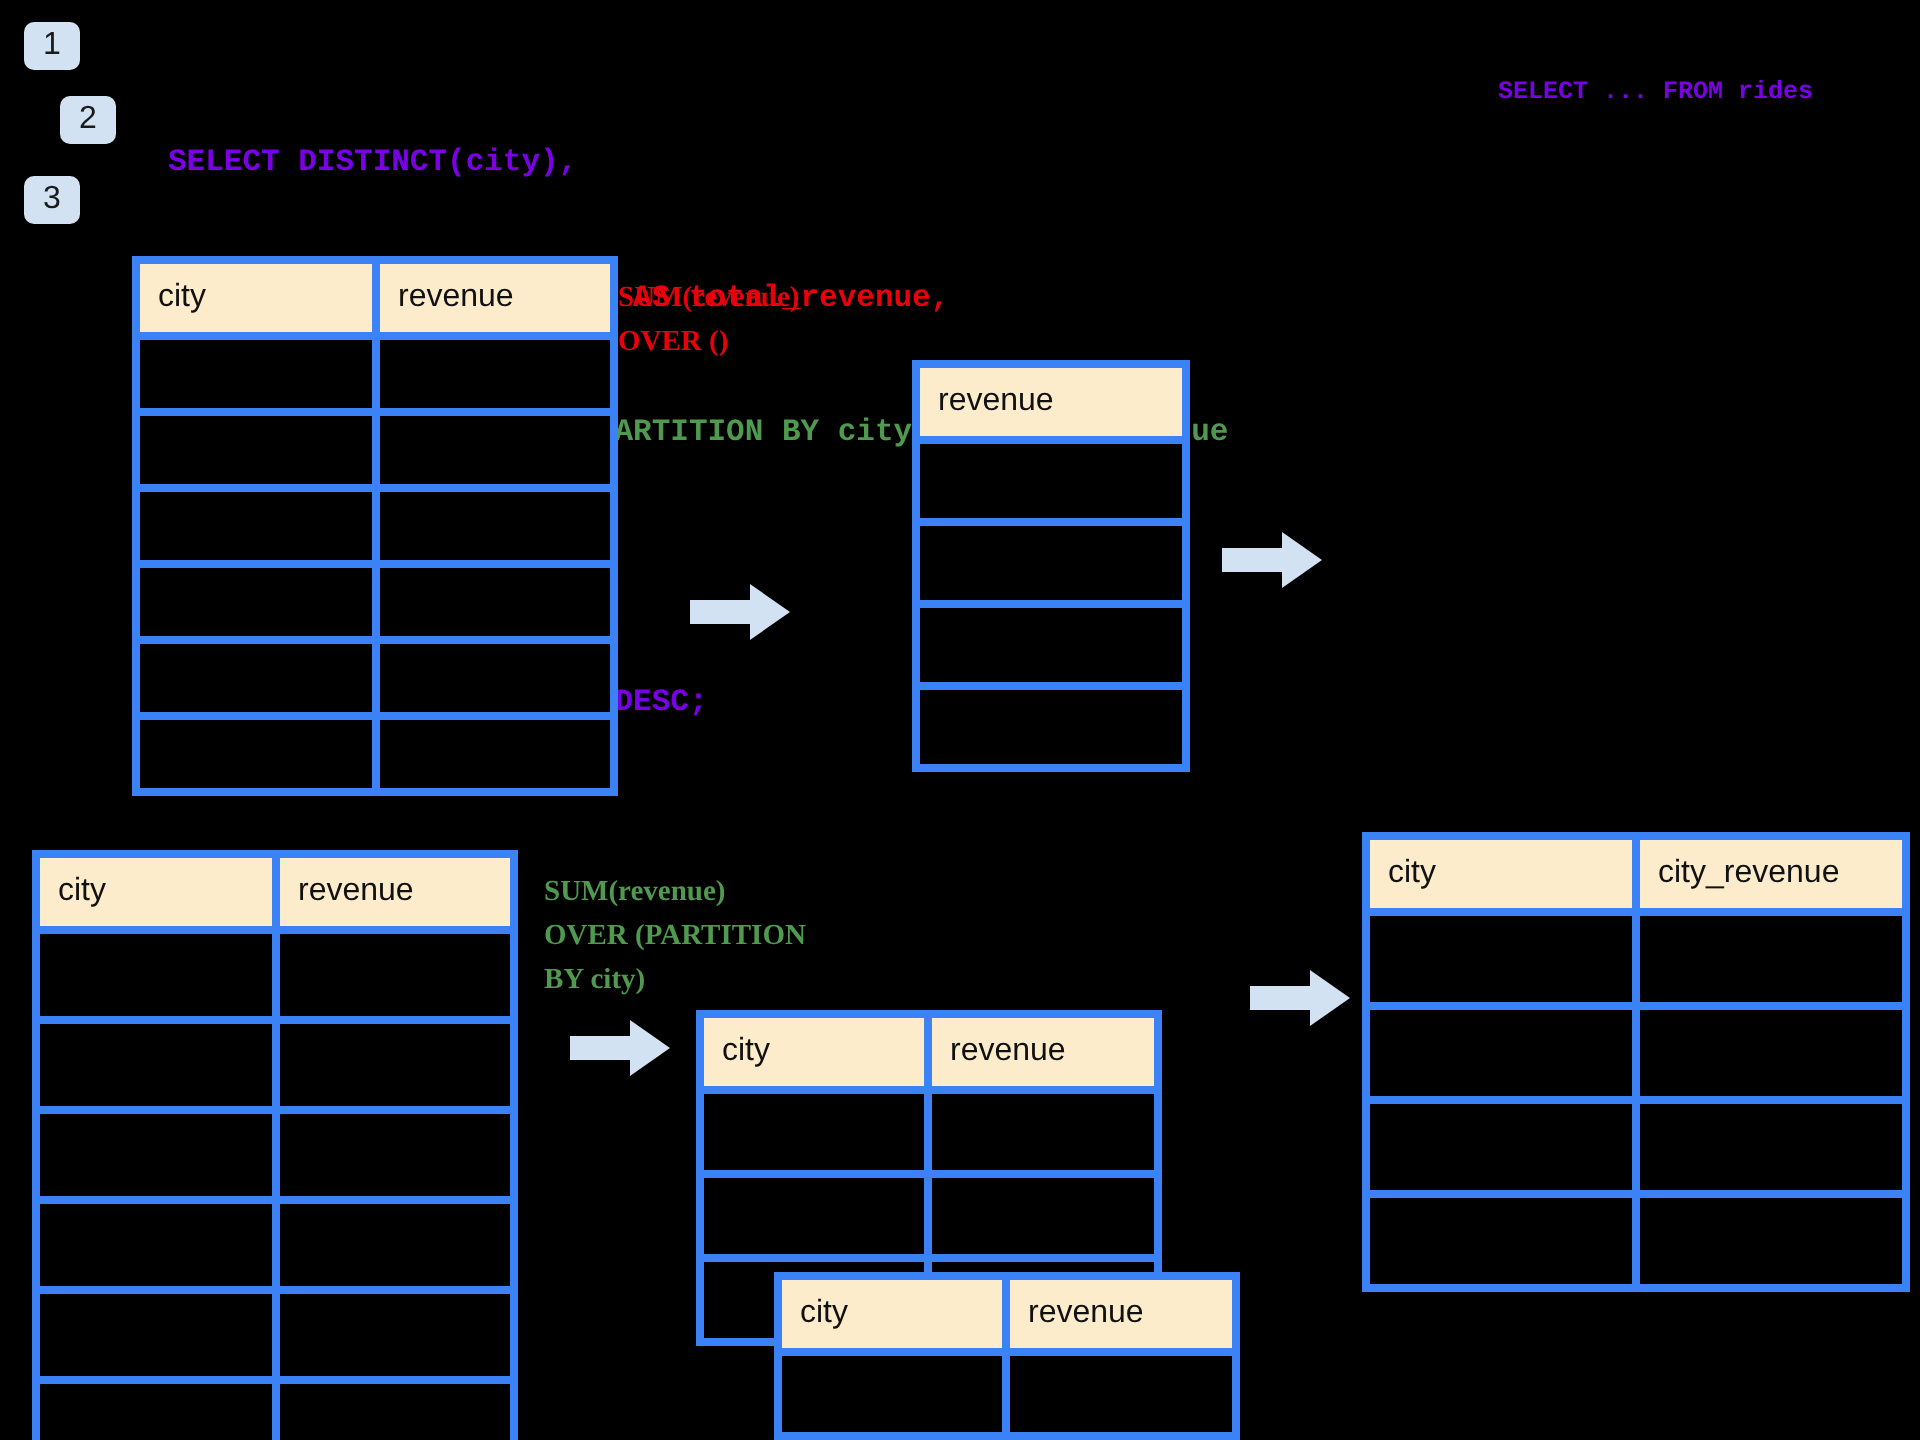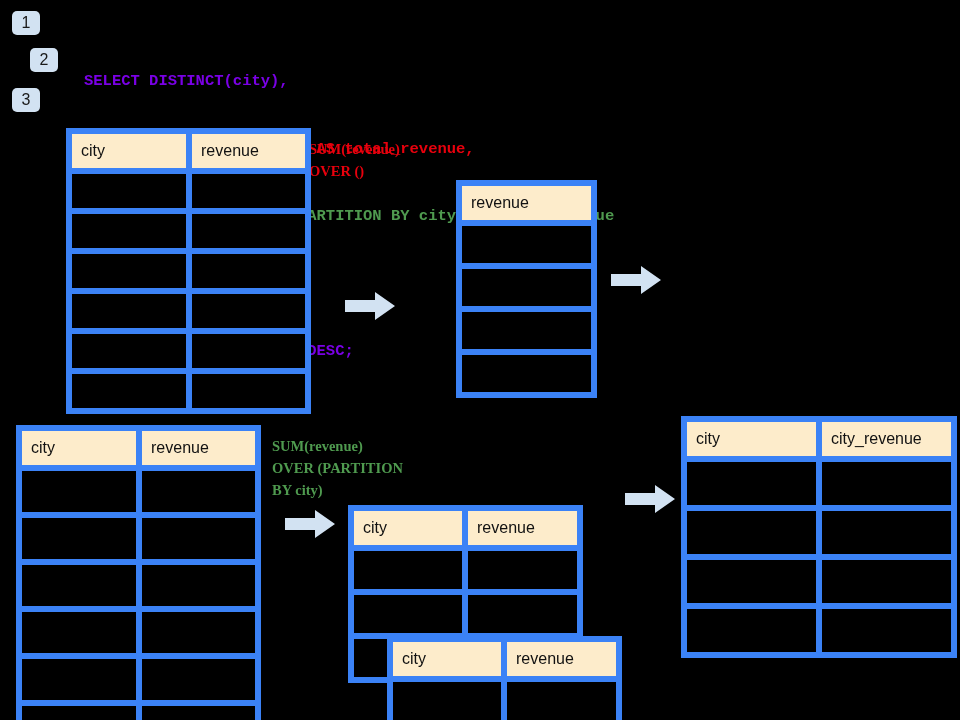--- a/index.html
+++ b/index.html
@@ -73,21 +73,21 @@
   }
 
   
   .tbl {
     position: absolute;
     border-collapse: collapse;
     background: #000000;
     table-layout: fixed;
   }
   .tbl th, .tbl td {
-    border: 6px solid #3b82f6;
+    border: 4px solid #3b82f6;
     padding: 0;
     margin: 16px;
   }
   .tbl th {
     background: #fdeccb;
     color: #111111;
     text-align: left;
     font-family: "Liberation Sans", sans-serif;
     font-weight: normal;
     font-size: 16px;
@@ -115,20 +115,21 @@
   <div class="step-badge" style="left:12px; top:88px;">3</div>
 
   <div class="sql-block" style="left:84px; top:25px;">
     <div class="sql-line c-purple">SELECT DISTINCT(city),</div>
     <div class="sql-line c-red">    SUM(revenue) OVER () AS total_revenue,</div>
     <div class="sql-line c-green">    SUM(revenue) OVER (PARTITION BY city) as city_revenue</div>
     <div class="sql-line c-purple">  FROM rides</div>
     <div class="sql-line c-purple">  ORDER by city_revenue DESC;</div>
   </div>
 
+  <div class="side-note" style="left:749px; top:37px;">SELECT ... FROM rides</div>
 
   <div class="annot c-red" style="left:309px; top:138px;">SUM(revenue)
 OVER ()</div>
 
   <div class="annot c-green" style="left:272px; top:435px;">SUM(revenue)
 OVER (PARTITION
 BY city)</div>
 
   <table class="tbl" style="left:66px; top:128px; width:239px;">
     <colgroup>

